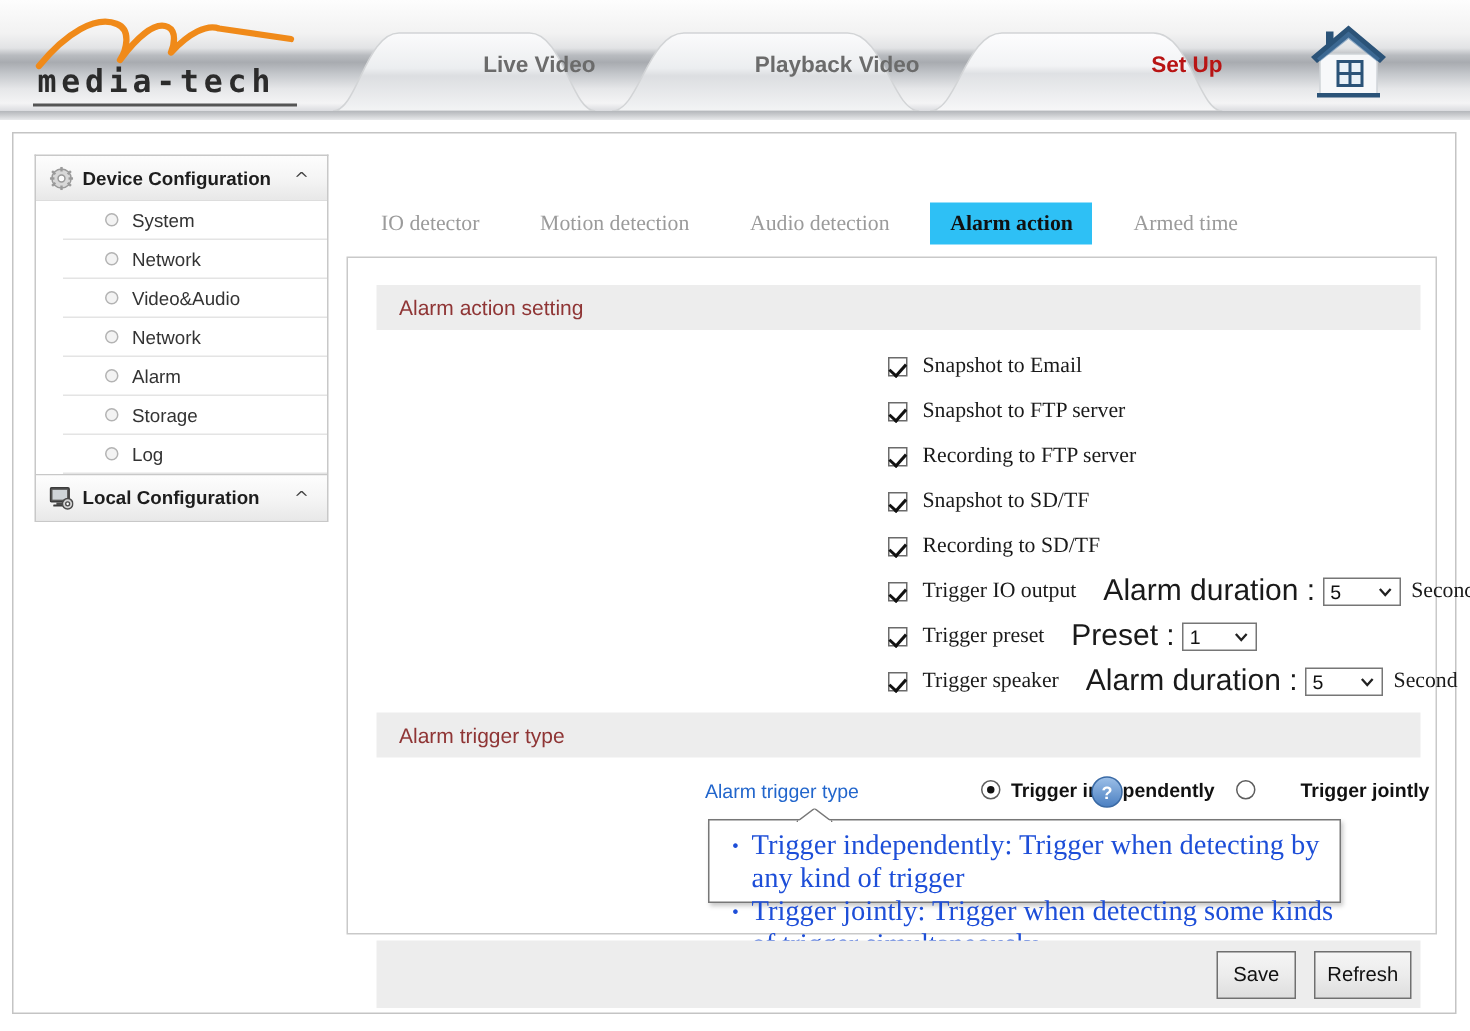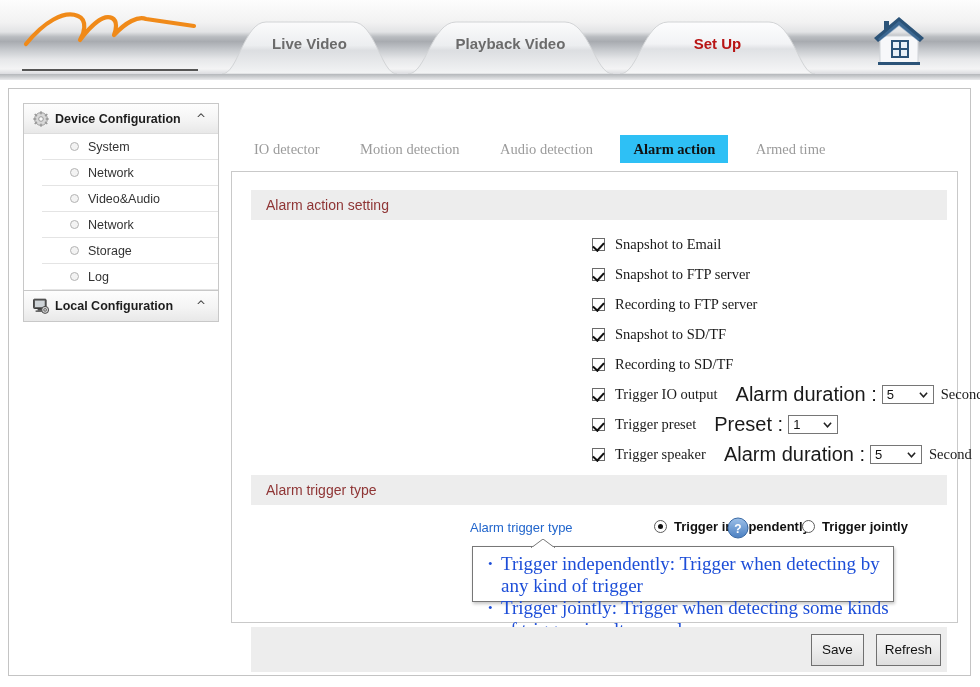--- a/index.html
+++ b/index.html
@@ -78,21 +78,21 @@
   }
   .navtab .tabshape {
     position: absolute;
     left: 0; top: 0;
     width: 100%; height: 100%;
   }
   .navtab .tablabel {
     position: absolute;
     left: 0; top: 15px;
     width: 100%;
-    text-align: center;
+    text-align: right;
     font-size: 15px;
     font-weight: bold;
     color: #6b6b6b;
     z-index: 3;
   }
   .navtab.active .tablabel { color: #b81414; }
 
   #tab-live   { left: 222px;  width: 175px; }
   #tab-play   { left: 408px;  width: 205px; }
   #tab-setup  { left: 620px;  width: 195px; }
@@ -324,21 +324,21 @@
     cursor: pointer;
     font-family: "Liberation Sans", sans-serif;
   }
   .radio-wrap {
     position: absolute;
     top: 2px;
     display: flex;
     align-items: center;
   }
   #radio-indep { left: 422px; }
-  #radio-joint { left: 570px; }
+  #radio-joint { left: 592px; gap: 23px; }
   .radio {
     width: 13px; height: 13px;
     border: 1px solid #5d5d5d;
     border-radius: 50%;
     background: #fff;
     position: relative;
     flex: 0 0 auto;
     cursor: pointer;
   }
   .radio.on::after {
@@ -421,20 +421,21 @@
 <body>
 
 <div id="page">
 
   <div id="header">
 
     <div id="logo">
       <svg id="logo-swoosh" viewBox="0 0 180 42">
         <path d="M4 36 C22 14, 42 2, 56 8 C66 12, 62 26, 58 32 C70 16, 82 6, 90 10 C96 13, 94 22, 92 27 C104 14, 116 8, 124 11 L172 18" fill="none" stroke="#f08a19" stroke-width="4.2" stroke-linecap="round" stroke-linejoin="round"></path>
       </svg>
+      <div id="logo-text">media-tech</div>
       <div id="logo-underline"></div>
     </div>
 
     <div class="navtab" id="tab-live">
       <svg class="tabshape" viewBox="0 0 175 54" preserveAspectRatio="none">
         <defs>
           <linearGradient id="tg1" x1="0" y1="0" x2="0" y2="1">
             <stop offset="0%" stop-color="#fbfbfc"></stop>
             <stop offset="45%" stop-color="#eceef0"></stop>
             <stop offset="55%" stop-color="#dcdee1"></stop>
@@ -527,20 +528,24 @@
         <div class="side-item">
           <span class="side-bullet"></span>
           <span class="silabel">Video&amp;Audio</span>
         </div>
         <div class="side-item">
           <span class="side-bullet"></span>
           <span class="silabel">Network</span>
         </div>
         <div class="side-item">
           <span class="side-bullet"></span>
+          <span class="silabel">Alarm</span>
+        </div>
+        <div class="side-item">
+          <span class="side-bullet"></span>
           <span class="silabel">Storage</span>
         </div>
         <div class="side-item">
           <span class="side-bullet"></span>
           <span class="silabel">Log</span>
         </div>
       </div>
 
       <div class="side-group last">
         <div class="group-head" style="border-bottom:none">

